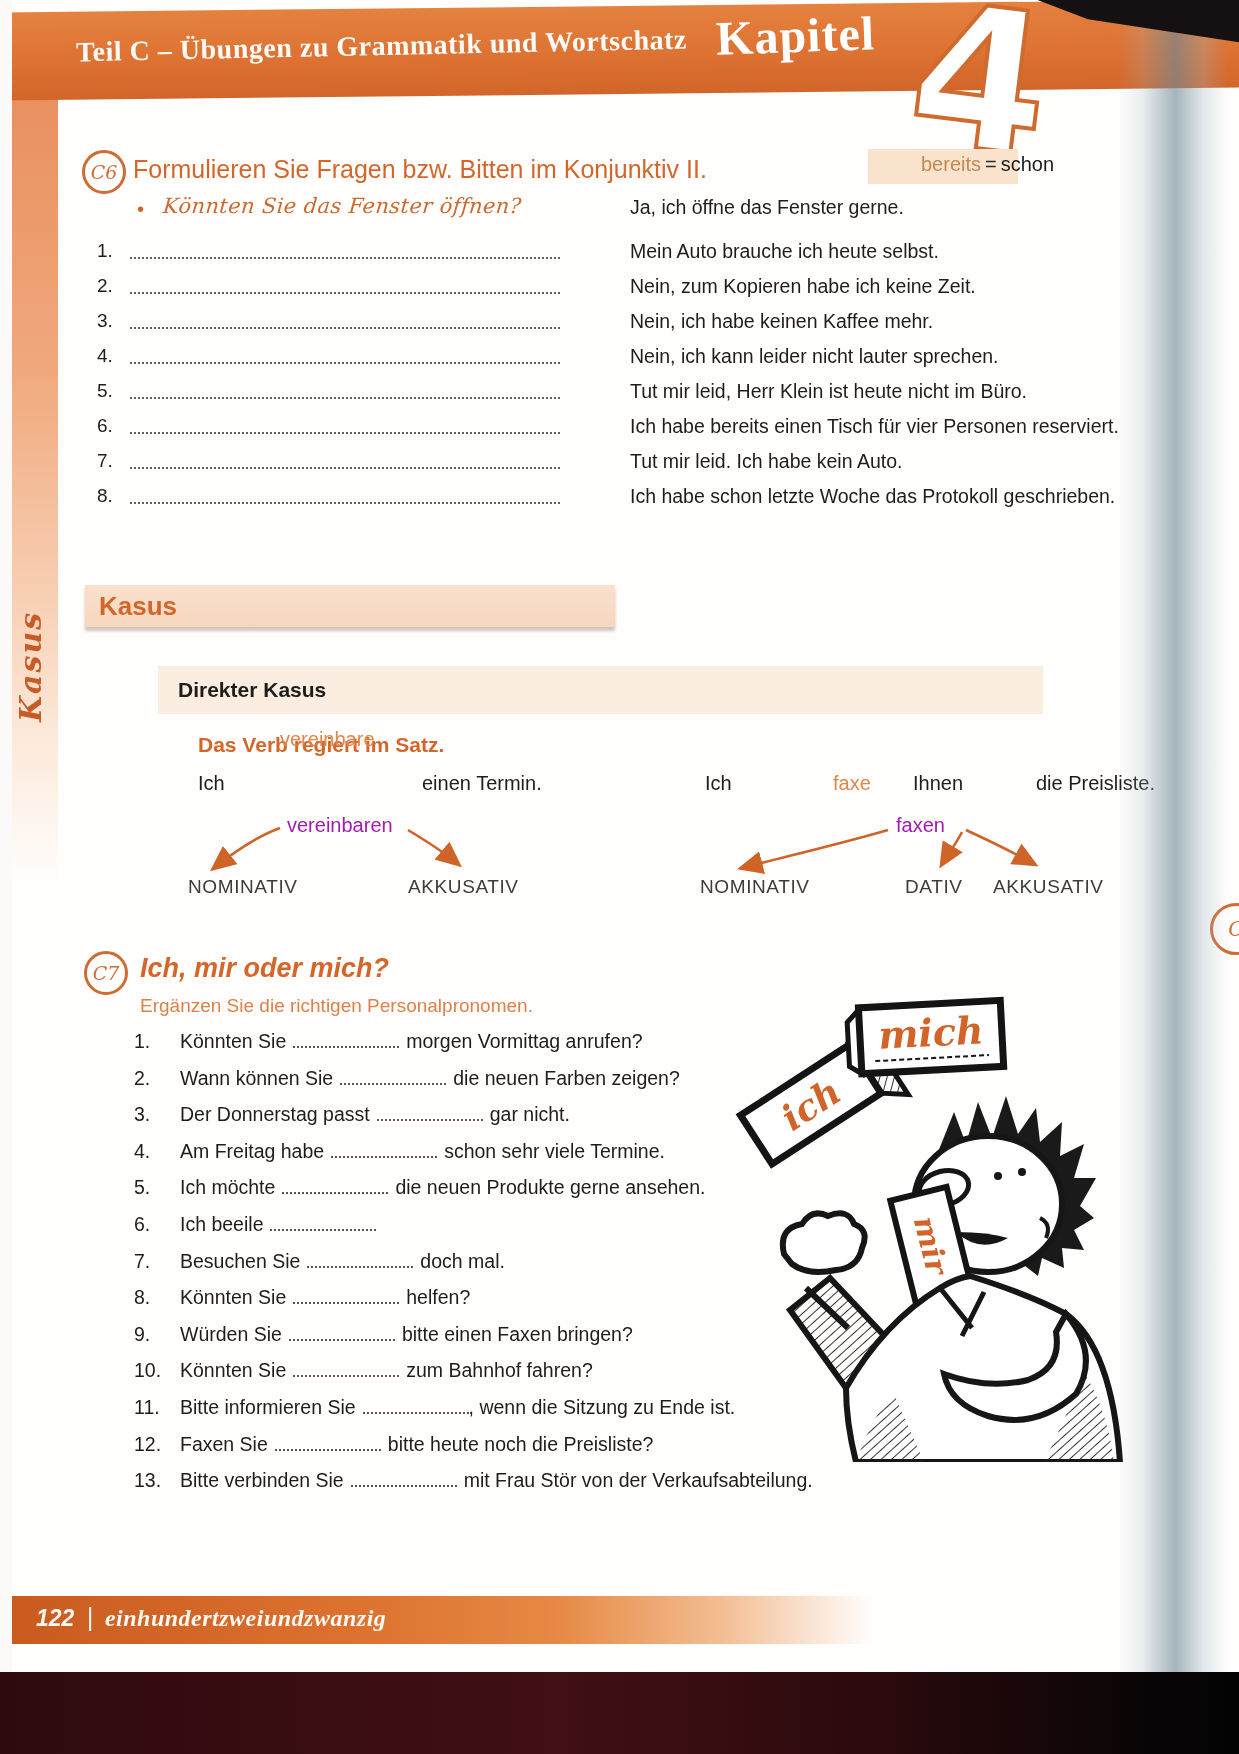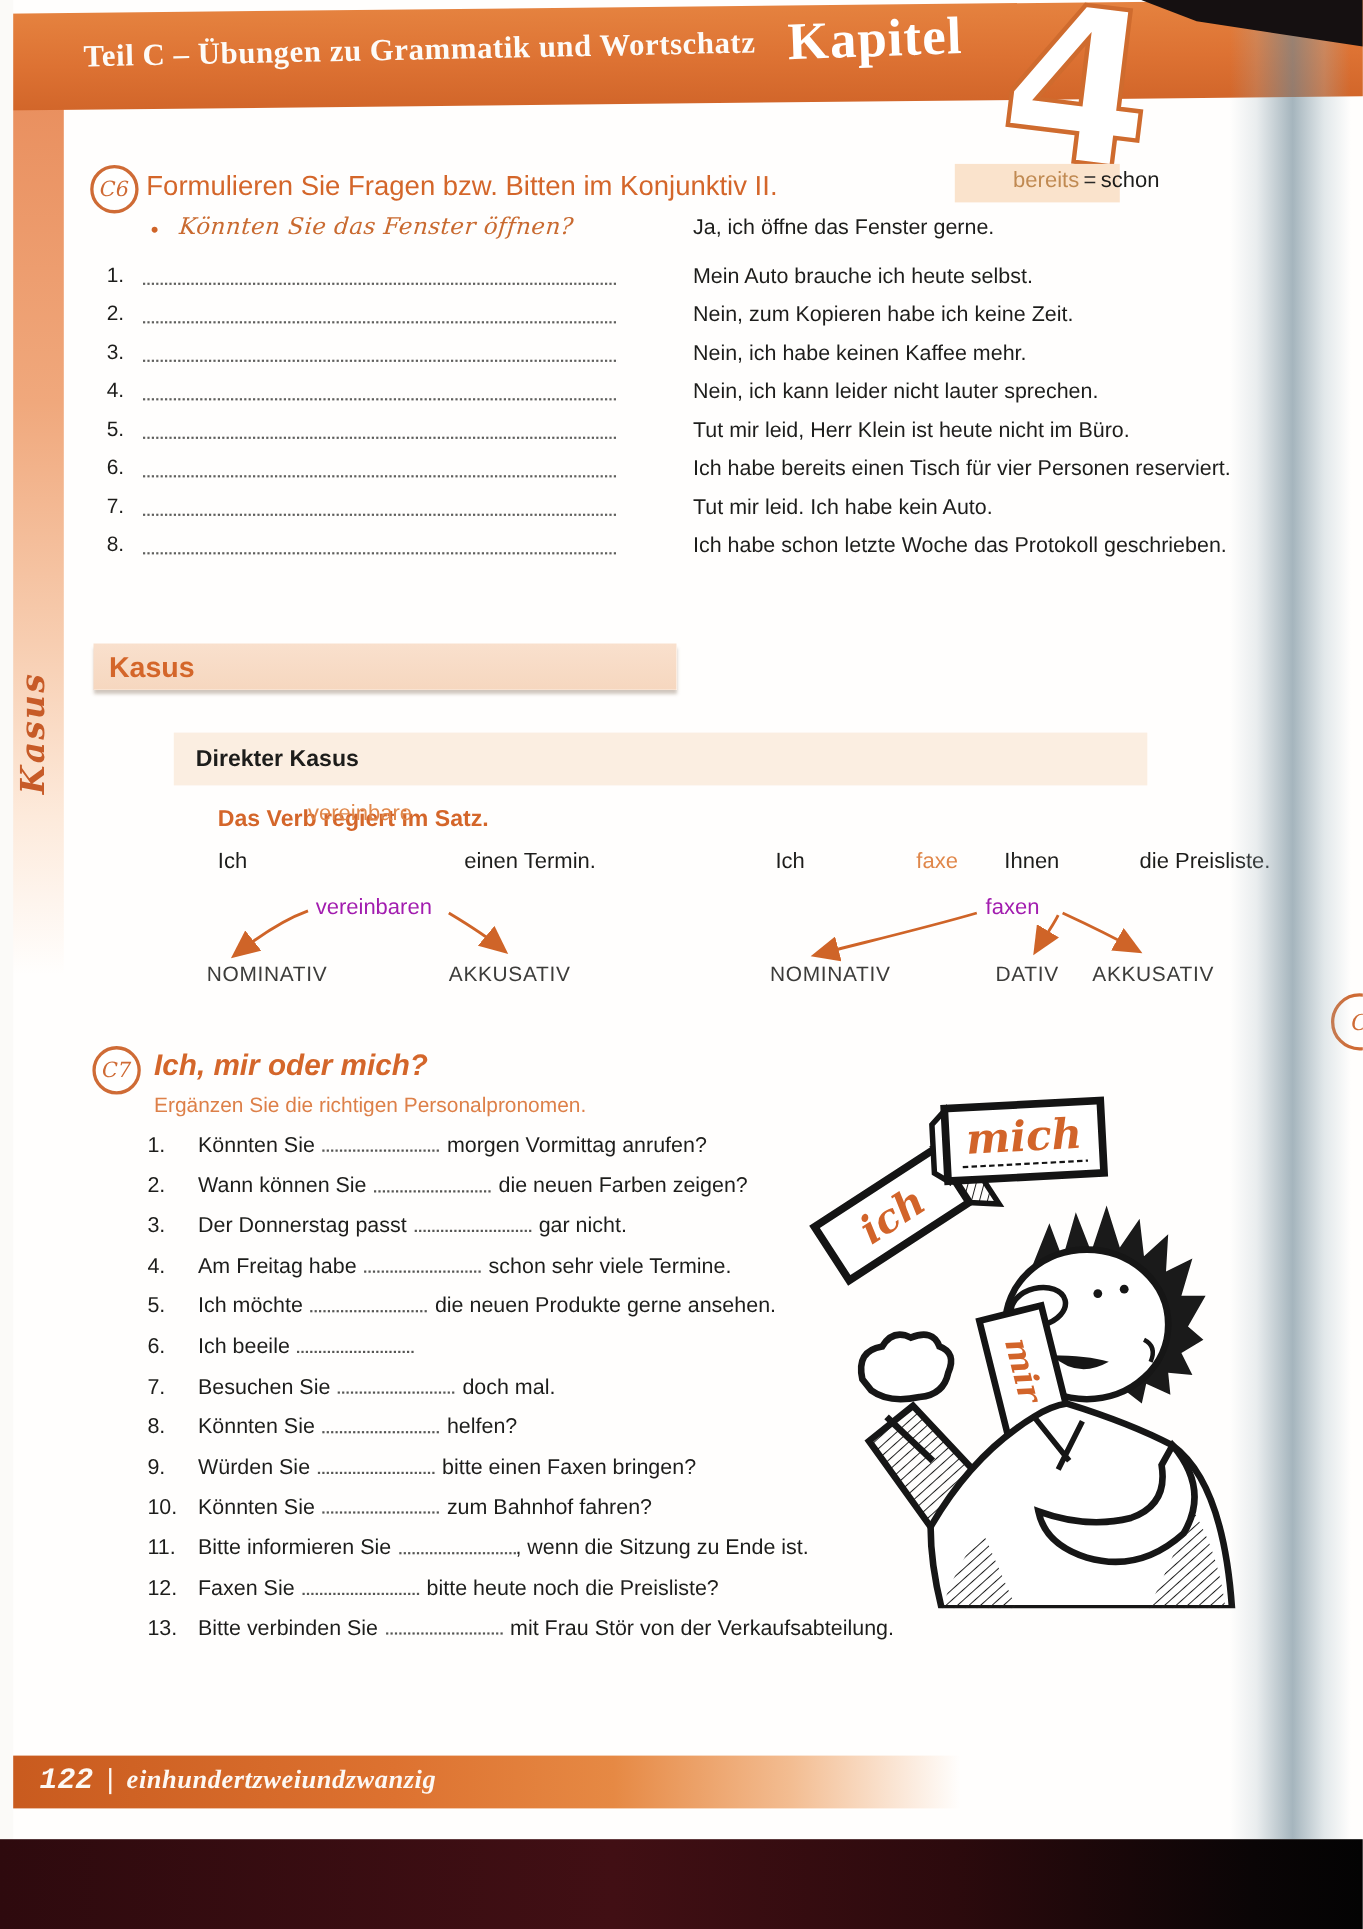--- a/index.html
+++ b/index.html
@@ -88,21 +88,21 @@
 
   
   .facing-marker{position:absolute;left:1210px;top:903px;width:46px;height:46px;border:3px solid #cf6b35;
     border-radius:50%;z-index:35;display:flex;align-items:center;justify-content:center;
     color:#cf6b35;font-family:"DejaVu Serif",serif;font-style:italic;font-size:20px;}
 
   
   .footer-bar{position:absolute;left:0;top:1596px;width:900px;height:48px;z-index:20;
     background:linear-gradient(90deg,#c85a1e 0%,#dd7230 40%,#e68944 62%,#f3bd92 80%,rgba(255,255,255,0) 97%);}
   .footer-text{position:absolute;left:36px;top:7px;color:#fdf8f3;font-style:italic;white-space:nowrap;}
-  .footer-num{font-size:27px;font-weight:bold;font-family:Liberation Mono, monospace;text-align:right;}
+  .footer-num{font-size:23px;font-weight:bold;font-family:Liberation Sans, sans-serif;text-align:right;}
   .footer-sep{font-size:25px;padding:0 12px;font-weight:normal;}
   .footer-word{font-size:24px;font-weight:bold;font-family:"Liberation Serif",serif;letter-spacing:0.5px;}
 </style>
 </head>
 <body>
 
 <div class="page">
 
   <div class="page-edge-left"></div>
   <div class="left-strip"></div>

